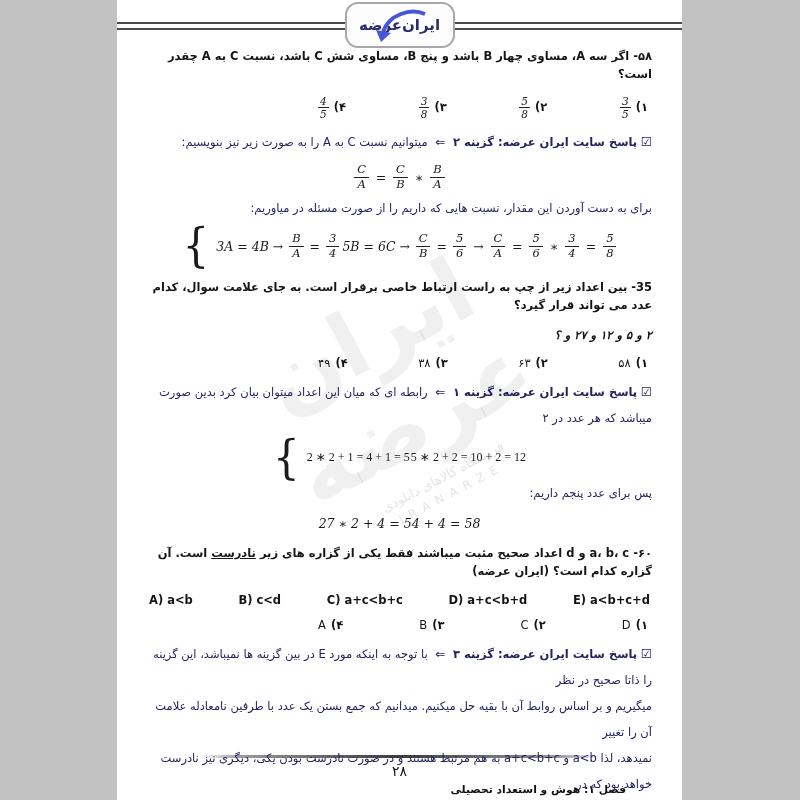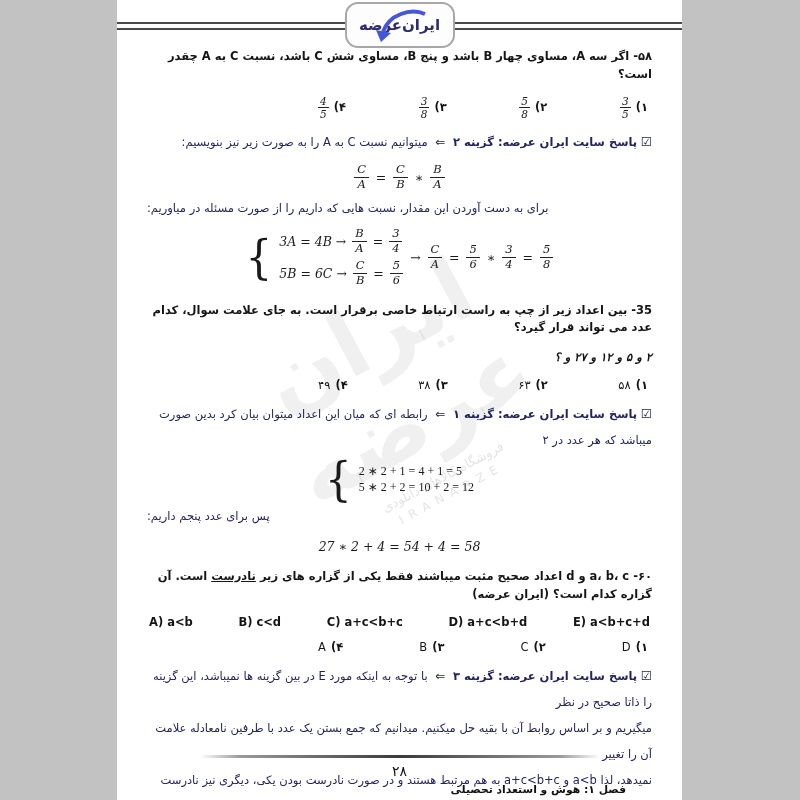--- a/index.html
+++ b/index.html
@@ -62,38 +62,38 @@
     font-size:10.5px;line-height:1.15;color:#1a1a1a;
   }
   .frac .den{border-top:1px solid #222;padding:0 2px;}
   .ans{
     direction:rtl;text-align:right;color:#23235e;
     font-size:11.5px;line-height:26px;margin-top:9px;
   }
   .ans .lead{font-weight:bold;}
   .ans .chk{font-size:12.5px;}
   .ans .arrow{margin:0 4px;font-size:12px;}
-  .note{direction:rtl;text-align:left;color:#23235e;font-size:11.5px;line-height:22px;margin-top:6px;}
+  .note{direction:rtl;text-align:right;color:#23235e;font-size:11.5px;line-height:22px;margin-top:6px;}
   
   .mathline{
     display:flex;justify-content:center;align-items:center;gap:7px;
     direction:ltr;font-family:"DejaVu Serif", serif;color:#1a1a1a;
     font-size:12.5px;margin-top:8px;
   }
   .mathline .it{font-style:italic;}
   .dfrac{
     display:inline-flex;flex-direction:column;align-items:center;
     font-size:11.5px;line-height:1.2;font-style:italic;
   }
   .dfrac .den{border-top:1px solid #222;padding:0 3px;}
   .brace{
     font-size:42px;font-weight:100;line-height:0.9;
     transform:scaleY(1.1);color:#1a1a1a;
   }
-  .sysrows{display:flex;flex-direction:column;gap:3px;}
+  .sysrows{display:flex;flex-direction:row;gap:3px;}
   .sysrow{display:flex;align-items:center;gap:6px;}
   .plain-rows{gap:1px;}
   .plain-rows .sysrow{font-size:12px;font-family:Liberation Serif, serif;}
   
   .statements{
     display:flex;justify-content:space-between;direction:ltr;
     margin:12px 2px 0 2px;font-weight:bold;font-size:11.5px;color:#151515;
   }
   .statement{display:flex;gap:4px;}
   

